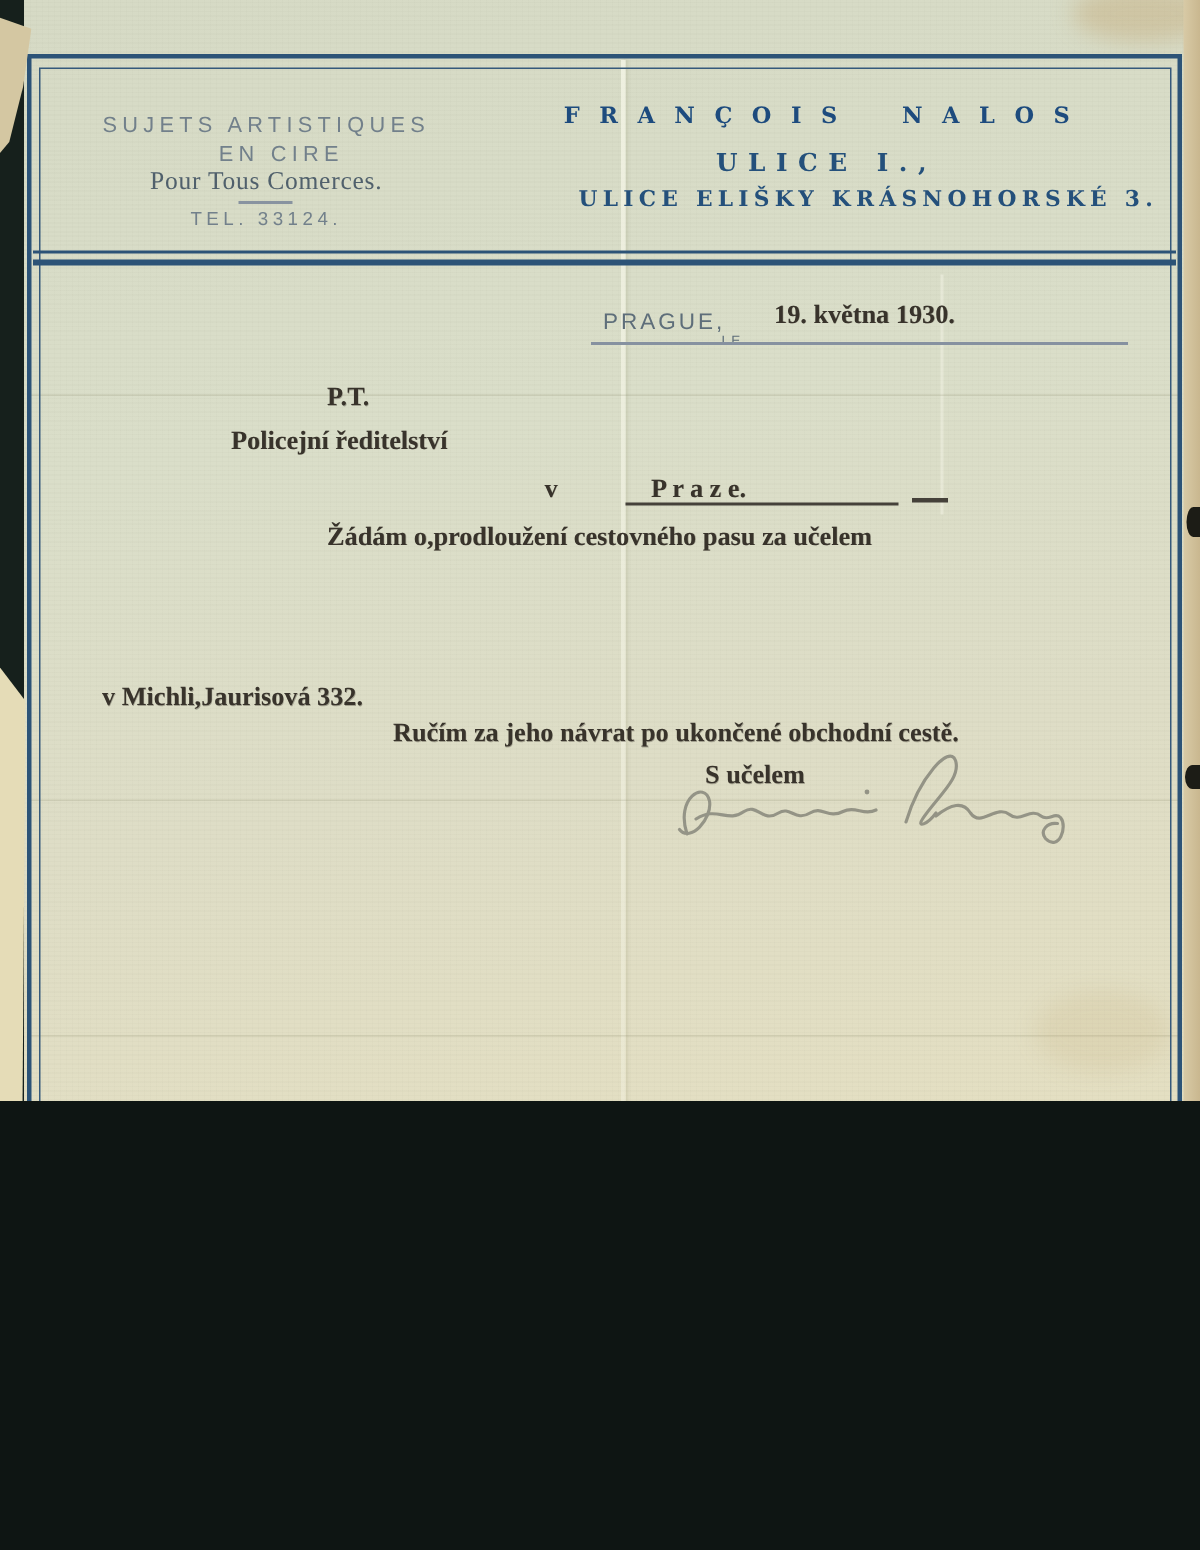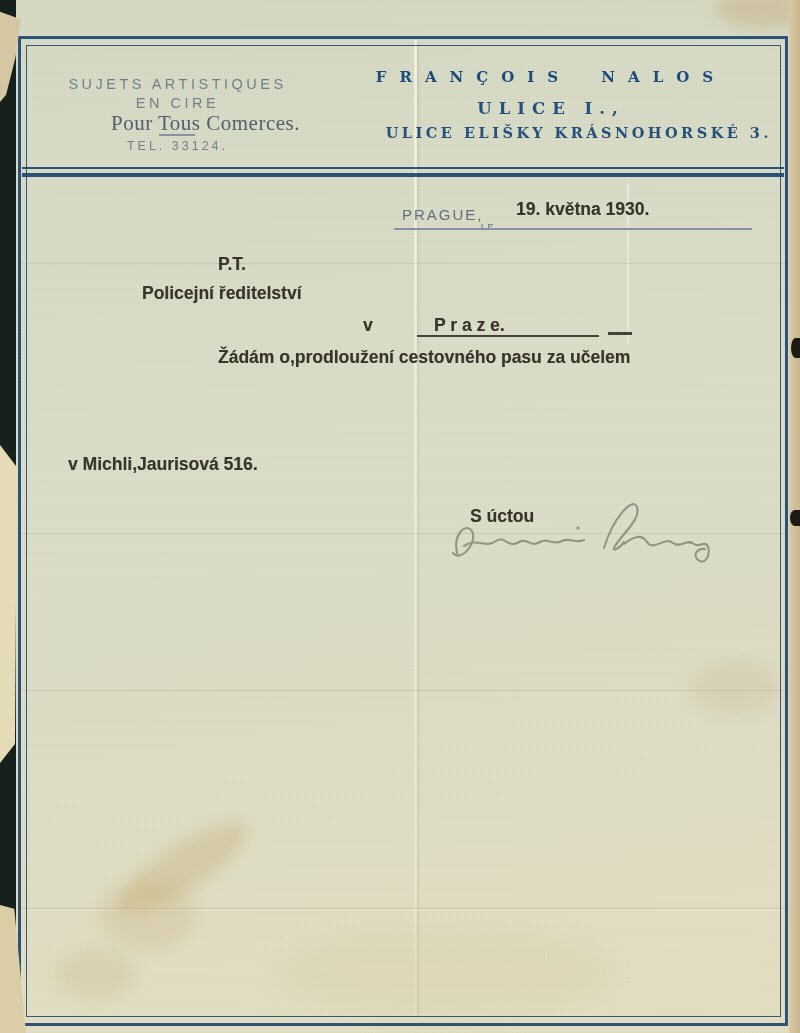--- a/index.html
+++ b/index.html
@@ -1,17 +1,17 @@
 <!DOCTYPE html>
 <html><head>
 <meta charset="utf-8">
 <style>
   html,body{margin:0;padding:0;background:#0e1513;}
   #scan{
-    position:relative;width:800px;height:1033px;overflow:hidden;
+    position:relative;width:800px;height:734px;overflow:hidden;
     background:linear-gradient(172deg,#d6dac5 0%,#dadec9 38%,#deddc6 68%,#e4dfc2 100%);
     font-family:"Liberation Sans",sans-serif;
   }
   
   #scan::before{
     content:"";position:absolute;inset:0;pointer-events:none;z-index:1;
     background:
       repeating-linear-gradient(0deg,rgba(60,60,40,.02) 0 1px,transparent 1px 3px),
       repeating-linear-gradient(90deg,rgba(60,60,40,.015) 0 1px,transparent 1px 4px);
   }
@@ -20,28 +20,28 @@
   .crease-v{z-index:2;}
   .crease-h{z-index:2;height:1px;left:20px;width:766px;background:rgba(115,110,82,.16);}
   .stain{z-index:2;border-radius:50%;filter:blur(7px);}
   
   .frame-outer{left:18px;top:36px;width:770px;height:990px;border:3.5px solid #2c5377;z-index:3;box-sizing:border-box;}
   .frame-inner{left:26px;top:45px;width:755px;height:972px;border:1.5px solid #35597b;z-index:3;box-sizing:border-box;}
   .sep{left:22px;width:762px;background:#2c5377;z-index:3;}
   
   .lh-left{left:55px;top:0;width:245px;text-align:center;color:#72808b;z-index:4;}
   .lh-sans{font-family:"Liberation Sans",sans-serif;letter-spacing:3.5px;font-size:14.5px;}
-  .lh-serif{font-family:"Liberation Serif",serif;font-size:21px;letter-spacing:.5px;color:#50606c;text-align:right;}
+  .lh-serif{font-family:"Liberation Serif",serif;font-size:17px;letter-spacing:.5px;color:#50606c;}
   .lh-tel{font-size:12.5px;letter-spacing:3px;}
   .lh-right{left:330px;top:0;width:442px;text-align:center;z-index:4;font-family:"DejaVu Serif",serif;font-weight:700;}
   .company{font-size:15px;letter-spacing:13px;word-spacing:12px;color:#1d4b7e;}
   .city{font-size:16.5px;letter-spacing:7px;color:#24507b;}
   .address{font-size:14.5px;letter-spacing:3.5px;color:#24507b;}
   
-  .tw{font-family:Liberation Sans, sans-serif;font-size:17.5px;font-weight:700;color:#38332b;
+  .tw{font-family:Liberation Serif, serif;font-size:17.5px;font-weight:700;color:#38332b;
       white-space:pre;z-index:4;text-shadow:.4px .4px 0 rgba(56,51,43,.35);}
   .printed-small{color:#5e6e7a;z-index:4;}
   .rule{z-index:4;}
   
   .edge{z-index:6;}
 </style>
 </head>
 <body>
 
 <div id="scan">
@@ -63,47 +63,48 @@
   <div class="abs stain" style="left:280px;top:930px;width:330px;height:85px;background:rgba(198,172,105,.10);filter:blur(12px);"></div>
 
   <div class="abs frame-outer"></div>
   <div class="abs frame-inner"></div>
 
   <div class="abs sep" style="top:167px;height:2px;"></div>
   <div class="abs sep" style="top:173px;height:3.5px;"></div>
 
   <div class="abs lh-left">
     <div class="abs lh-sans" style="left:0;top:76px;width:245px;">SUJETS ARTISTIQUES</div>
-    <div class="abs lh-sans" style="left:0;top:95px;width:245px;">EN CIRE</div>
+    <div class="abs lh-sans" style="left:10px;top:95px;width:245px;">EN CIRE</div>
     <div class="abs lh-serif" style="left:0;top:111px;width:245px;">Pour Tous Comerces.</div>
     <div class="abs" style="left:104px;top:134px;width:36px;height:1.5px;background:#8893a0;"></div>
     <div class="abs lh-sans lh-tel" style="left:0;top:139px;width:245px;">TEL. 33124.</div>
   </div>
 
   <div class="abs lh-right">
     <div class="abs company" style="left:0;top:68px;width:442px;">FRANÇOIS NALOS</div>
     <div class="abs city" style="left:0;top:99px;width:442px;">ULICE I.,</div>
     <div class="abs address" style="left:0;top:124px;width:442px;text-align:right;">ULICE ELIŠKY KRÁSNOHORSKÉ 3.</div>
   </div>
 
   <div class="abs printed-small" style="left:402px;top:206px;font-size:15px;letter-spacing:2px;">PRAGUE,</div>
   <div class="abs printed-small" style="left:481px;top:222px;font-size:9px;letter-spacing:1.5px;">LE</div>
   <div class="abs tw" style="left:516px;top:199px;">19. května 1930.</div>
   <div class="abs rule" style="left:394px;top:228px;width:358px;height:1.5px;background:#8691a0;"></div>
 
   <div class="abs tw" style="left:218px;top:254px;">P.T.</div>
-  <div class="abs tw" style="left:142px;top:283px;">Policejní ředitelství</div>
+  <div class="abs tw" style="left:154px;top:283px;">Policejní ředitelství</div>
   <div class="abs tw" style="left:363px;top:315px;">v</div>
   <div class="abs tw" style="left:434px;top:315px;">P r a z e.</div>
   <div class="abs rule" style="left:417px;top:335px;width:182px;height:2px;background:#45413a;"></div>
   <div class="abs rule" style="left:608px;top:332px;width:24px;height:2.5px;background:#45413a;"></div>
 
   <div class="abs tw" style="left:218px;top:347px;text-align:right;">Žádám o,prodloužení cestovného pasu za učelem</div>
-  <div class="abs tw" style="left:68px;top:454px;">v Michli,Jaurisová 516.</div>
-  <div class="abs tw" style="left:470px;top:506px;">S úctou</div>
+  <div class="abs tw" style="left:68px;top:454px;">v Michli,Jaurisová 332.</div>
+  <div class="abs tw" style="left:262px;top:478px;">Ručím za jeho návrat po ukončené obchodní cestě.</div>
+  <div class="abs tw" style="left:470px;top:506px;">S učelem</div>
 
   <svg class="abs" style="left:428px;top:492px;z-index:4;" width="300" height="90" viewBox="0 0 300 90">
     <g fill="none" stroke="#87877b" stroke-width="2.1" stroke-linecap="round" opacity="0.85">
       <path d="M 30 64 C 22 40, 42 28, 45 42 C 47 54, 32 70, 25 61 M 36 54 C 50 45, 57 57, 68 49 C 77 43, 80 57, 91 50 C 99 45, 102 56, 112 50 C 120 45, 124 54, 134 49 C 142 45, 148 52, 156 48"></path>
       <circle cx="150" cy="36" r="1.6" fill="#87877b" stroke="none"></circle>
       <path d="M 176 56 C 185 26, 205 4, 209 15 C 213 27, 196 40, 187 54 C 183 60, 190 58, 196 50"></path>
       <path d="M 196 52 C 206 44, 214 42, 219 50 C 226 60, 236 44, 245 51 C 252 57, 259 46, 266 52 C 271 56, 275 49, 279 53 C 284 59, 278 76, 269 67 C 265 62, 270 56, 277 57"></path>
     </g>
   </svg>
 

